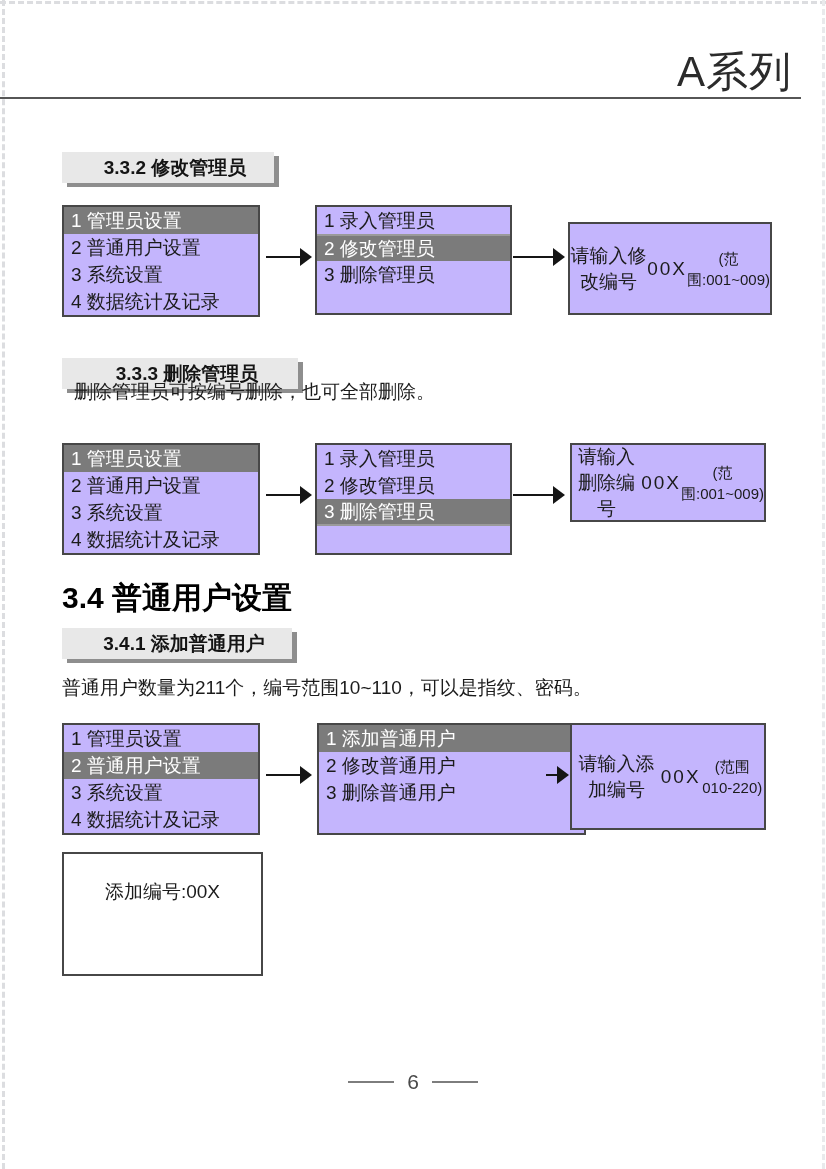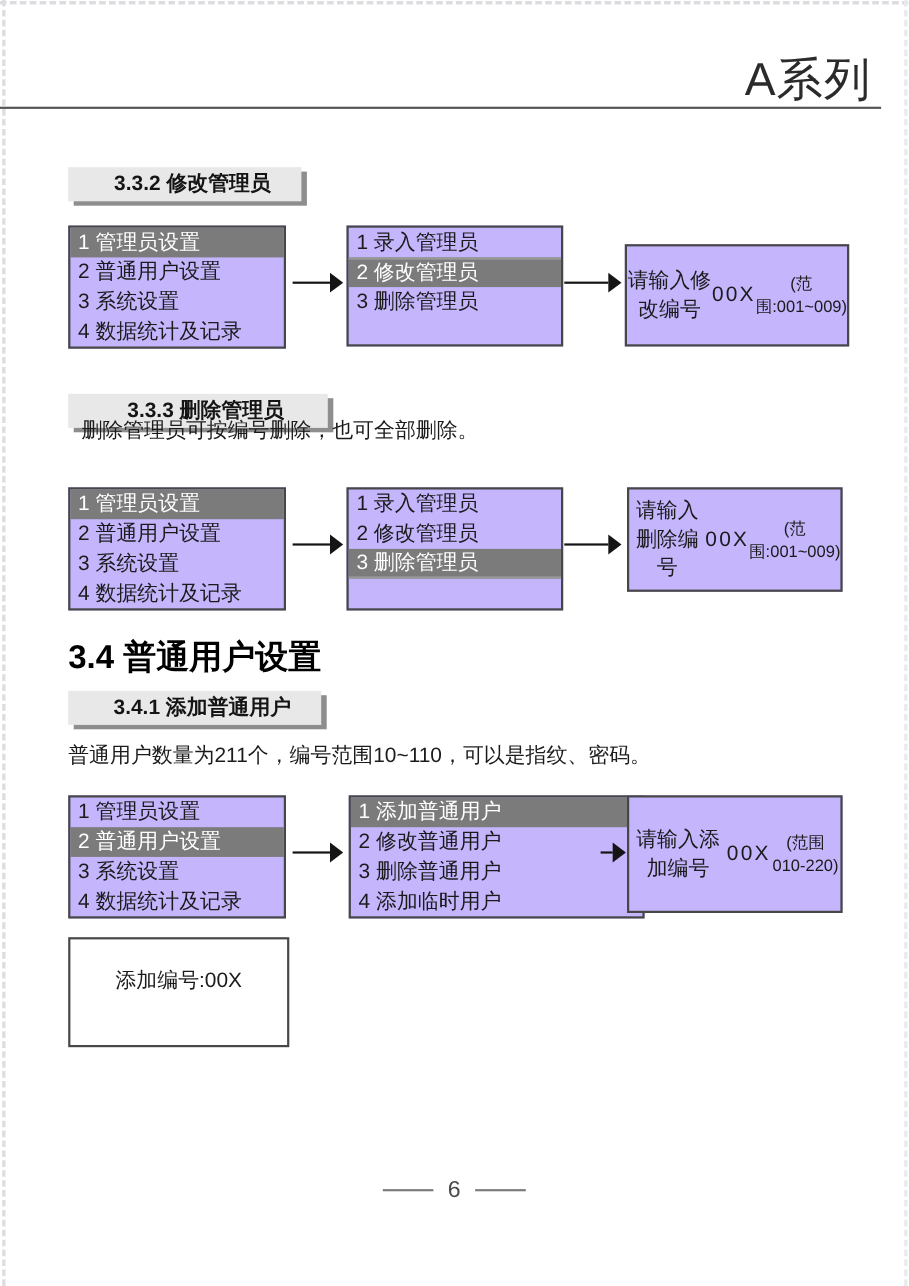--- a/index.html
+++ b/index.html
@@ -103,21 +103,21 @@
   <div class="arrow" style="left:266px; top:494px; width:34px;"></div>
 
   <div class="lcd" style="left:315px; top:443px; width:197px; height:112px;">
     <div class="lcd-row">1 录入管理员</div>
     <div class="lcd-row">2 修改管理员</div>
     <div class="lcd-row hl sep-bottom">3 删除管理员</div>
   </div>
 
   <div class="arrow" style="left:513px; top:494px; width:40px;"></div>
 
-  <div class="lcd result" style="left:570px; top:443px; width:196px; height:95px;">
+  <div class="lcd result" style="left:570px; top:443px; width:196px; height:79px;">
     <div class="r-main">请输入删除编号</div>
     <div class="r-code">00X</div>
     <div class="r-note">(范围:001~009)</div>
   </div>
 
   <div class="h2" style="left:62px; top:580px;">3.4 普通用户设置</div>
 
   <div class="sec-hdr" style="left:62px; top:628px; width:230px;">3.4.1 添加普通用户</div>
 
   <div class="body-text" style="left:62px; top:676px;">普通用户数量为211个，编号范围10~110，可以是指纹、密码。</div>
@@ -128,32 +128,31 @@
     <div class="lcd-row">3 系统设置</div>
     <div class="lcd-row">4 数据统计及记录</div>
   </div>
 
   <div class="arrow" style="left:266px; top:774px; width:34px;"></div>
 
   <div class="lcd" style="left:317px; top:723px; width:269px; height:112px;">
     <div class="lcd-row hl">1 添加普通用户</div>
     <div class="lcd-row">2 修改普通用户</div>
     <div class="lcd-row">3 删除普通用户</div>
-    <div class="lcd-row">4 添加临时用户</div>
   </div>
 
   <div class="arrow" style="left:546px; top:774px; width:11px;"></div>
 
   <div class="lcd result" style="left:570px; top:723px; width:196px; height:107px;">
     <div class="r-main">请输入添加编号</div>
     <div class="r-code">00X</div>
     <div class="r-note">(范围010-220)</div>
   </div>
 
-  <div class="confirm" style="left:62px; top:852px; width:201px; height:100px;">
+  <div class="confirm" style="left:62px; top:852px; width:201px; height:124px;">
     <div>添加编号:00X</div>
   </div>
 
   <div class="footer">
     <div class="rule"></div>
     <div class="num">6</div>
     <div class="rule"></div>
   </div>
 
 </div>

